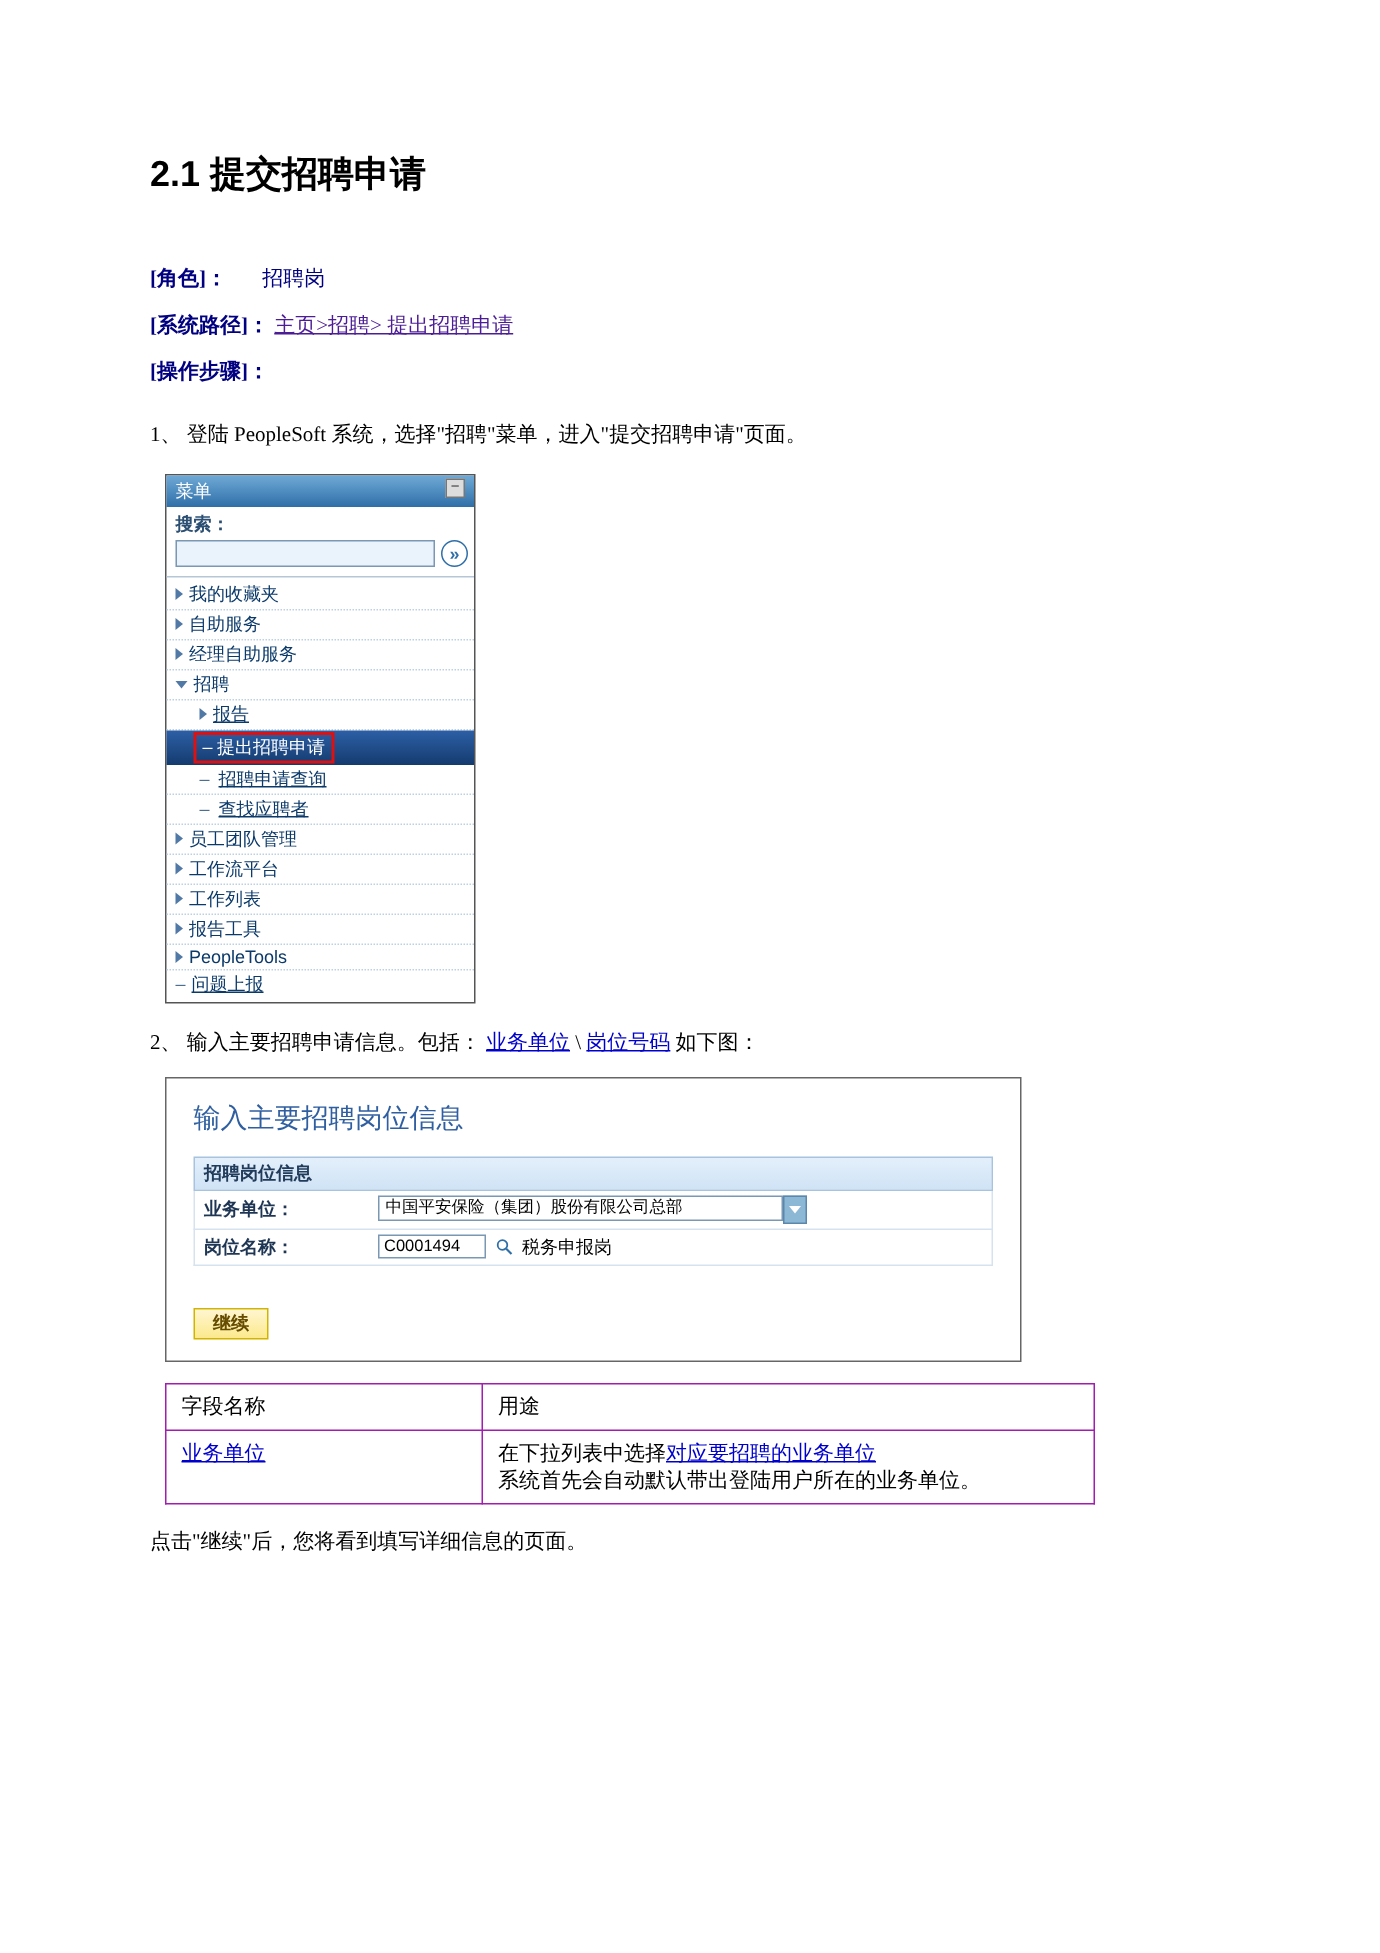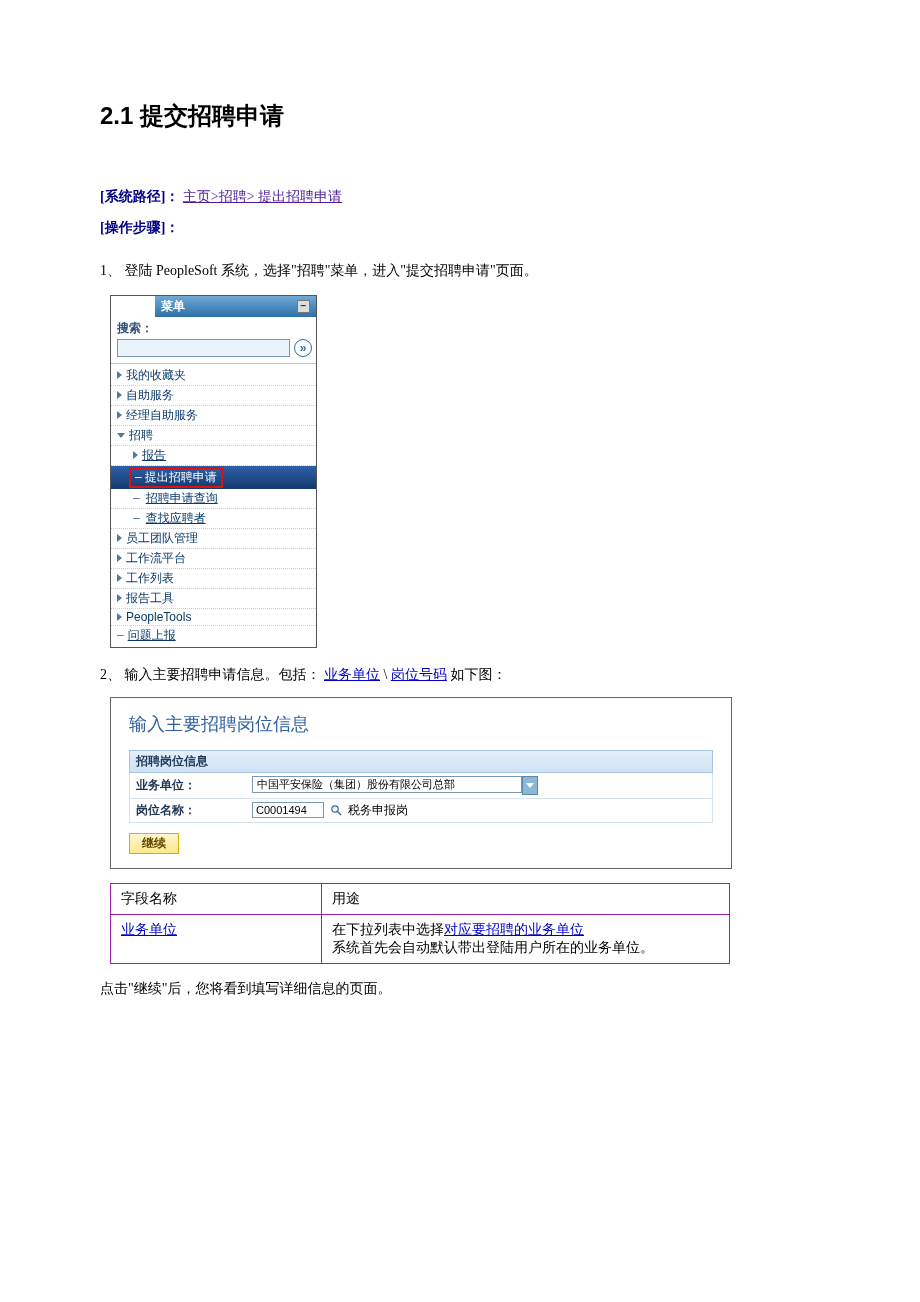--- a/index.html
+++ b/index.html
@@ -12,21 +12,21 @@
   .page {
     width: 920px;
     min-height: 1302px;
     padding: 100px 100px 40px 100px;
     box-sizing: border-box;
   }
   h2.heading {
     font-family: "Microsoft YaHei", "SimHei", sans-serif;
     font-size: 24px;
     font-weight: bold;
-    margin: 0 0 50px 0;
+    margin: 0 0 40px 0;
   }
   .meta-line {
     color: #000080;
     line-height: 2.2;
     font-size: 14px;
   }
   .meta-label { font-weight: bold; }
   .meta-value { margin-left: 20px; }
   .ul-link { color: #4c1d95; text-decoration: underline; }
   .step { margin-top: 14px; line-height: 1.8; }
@@ -37,26 +37,24 @@
     width: 205px;
     border: 1px solid #555;
     margin: 12px 0 10px 10px;
     font-size: 12px;
     font-family: "SimSun", Tahoma, sans-serif;
     background: #fff;
   }
   .menu-title {
     background: linear-gradient(#6fa9d6, #2f6fa8);
     color: #fff;
-    font-weight: bold;
+    font-weight: normal;
     padding: 2px 6px;
     display: flex;
     justify-content: space-between;
-    align-items: center;
-    margin-left: 44px;
   }
   .menu-title .minimize-icon {
     width: 11px; height: 11px;
     background: #ddd;
     border: 1px solid #777;
     display: inline-flex;
     align-items: center; justify-content: center;
     line-height: 0;
     color: #333;
     font-size: 10px;
@@ -137,21 +135,21 @@
     border-left: 4px solid transparent;
     border-right: 4px solid transparent;
     border-top: 5px solid #5179a5;
     flex: 0 0 auto;
   }
 
   
   .form-wrap {
     border: 1px solid #666;
     margin: 10px 0 8px 10px;
-    width: 622px;
+    width: 571px;
     padding: 10px 18px 14px 18px;
     box-sizing: border-box;
     font-size: 12px;
   }
   .form-title {
     color: #2f5fa0;
     font-size: 18px;
     font-family: "SimSun", serif;
     padding: 4px 0 14px 0;
   }
@@ -209,21 +207,21 @@
     padding: 0 3px;
   }
   .lookup-icon {
     width: 12px; height: 12px;
     display: inline-flex;
     vertical-align: middle;
   }
   .lookup-icon svg { width: 12px; height: 12px; }
   .pos-desc { font-size: 12px; }
   .continue-btn {
-    margin-top: 10px;
+    margin-top: 28px;
     display: inline-block;
     border: 1px solid #d2b300;
     background: linear-gradient(#fff6d0, #fce98c);
     color: #654c00;
     font-weight: bold;
     font-size: 12px;
     padding: 1px 12px;
     font-family: "SimSun", serif;
   }
 
@@ -253,20 +251,24 @@
   .lookup-inline svg { width: 8px; height: 8px; }
   .after-note { margin: 16px 0 0 0; }
 </style>
 </head>
 <body>
 
 <div class="page">
 
   <h2 class="heading">2.1 提交招聘申请</h2>
 
+  <div class="meta-line">
+    <span class="meta-label">[角色]：</span>
+    <span class="meta-value">招聘岗</span>
+  </div>
   <div class="meta-line">
     <span class="meta-label">[系统路径]：</span>
     <span class="ul-link">主页&gt;招聘&gt; 提出招聘申请</span>
   </div>
   <div class="meta-line">
     <span class="meta-label">[操作步骤]：</span>
   </div>
 
   <div class="step">1、 登陆 PeopleSoft 系统，选择"招聘"菜单，进入"提交招聘申请"页面。</div>
 

